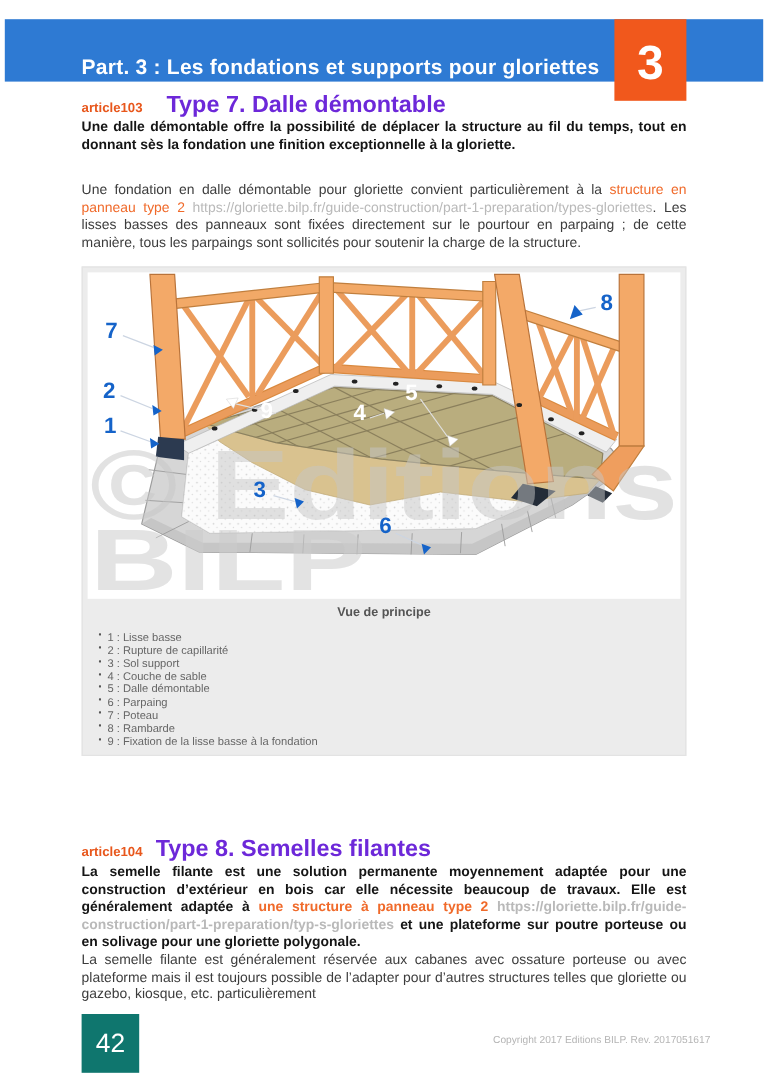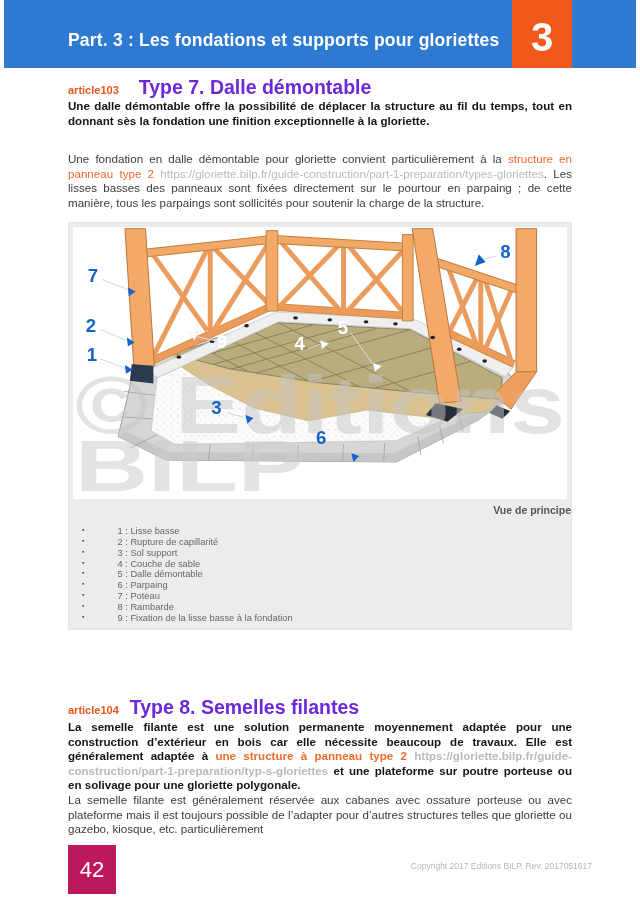--- a/index.html
+++ b/index.html
@@ -1,48 +1,48 @@
 <!DOCTYPE html>
 <html><head>
 <meta charset="utf-8">
 <style>
   html,body{margin:0;padding:0;background:#fff;}
   .page{position:relative;width:640px;height:898px;background:#fff;overflow:hidden;
         font-family:"Liberation Sans","DejaVu Sans",sans-serif;}
 
   
-  .hdr{position:absolute;left:4px;top:0;width:632px;height:68px;background:#2e7ad3;}
+  .hdr{position:absolute;left:4px;top:16px;width:632px;height:52px;background:#2e7ad3;}
   .hdr-title{position:absolute;left:64px;top:0;height:68px;line-height:80px;
              color:#fff;font-size:17.5px;font-weight:bold;letter-spacing:.2px;}
   .hdr-num{position:absolute;left:508px;top:0;width:60px;height:68px;background:#f1581c;
            color:#fff;font-size:40px;font-weight:bold;text-align:center;line-height:74px;}
 
   
   .blk{position:absolute;left:68px;width:504px;}
   .h-row{display:flex;align-items:baseline;gap:11px;}
   .art-tag{color:#e8571c;font-size:11px;font-weight:bold;}
   .h-title{color:#6d28d9;font-size:19.5px;font-weight:bold;}
   .lead{font-size:11.6px;font-weight:bold;color:#151515;line-height:1.26;text-align:justify;margin:0;}
   .para{font-size:11.6px;color:#3c3c3c;line-height:1.26;text-align:justify;margin:0;}
   .lnk{color:#f06a2a;cursor:pointer;}
   .url{color:#b9b9b9;overflow-wrap:anywhere;}
 
   
   .fig{position:absolute;left:68px;top:222px;width:504px;height:408px;background:#ececec;
        border:1px solid #e3e3e3;box-sizing:border-box;}
   .fig-draw{position:absolute;left:4px;top:4px;width:494px;height:272px;background:#fff;overflow:hidden;}
   .fig-draw svg{position:absolute;left:0;top:0;width:100%;height:100%;}
-  .fig-cap{position:absolute;left:0;top:281px;width:100%;text-align:right;
+  .fig-cap{position:absolute;left:0;top:281px;width:100%;text-align:center;
            font-size:10.5px;font-weight:bold;color:#555;}
   .legend{position:absolute;left:13px;top:303px;margin:0;padding:0;list-style:none;}
-  .legend li{font-size:9.3px;color:#666;line-height:10.85px;display:flex;align-items:center;gap:28px;}
+  .legend li{font-size:9.3px;color:#666;line-height:10.85px;display:flex;align-items:center;}
   .legend .bullet{font-size:7px;color:#555;margin-right:5px;position:relative;top:-1px;}
 
   
-  .pgnum{position:absolute;left:68px;top:845px;width:48px;height:49px;background:#be185d;
+  .pgnum{position:absolute;left:68px;top:845px;width:48px;height:49px;background:#0f766e;
          color:#fff;font-size:22px;text-align:center;line-height:49px;}
   .copy{position:absolute;left:68px;top:861px;width:504px;text-align:right;
         font-size:8.5px;color:#b5b5b5;margin-left:20px;}
 </style>
 </head>
 <body>
 
 <div class="page">
 
   <div class="hdr">

